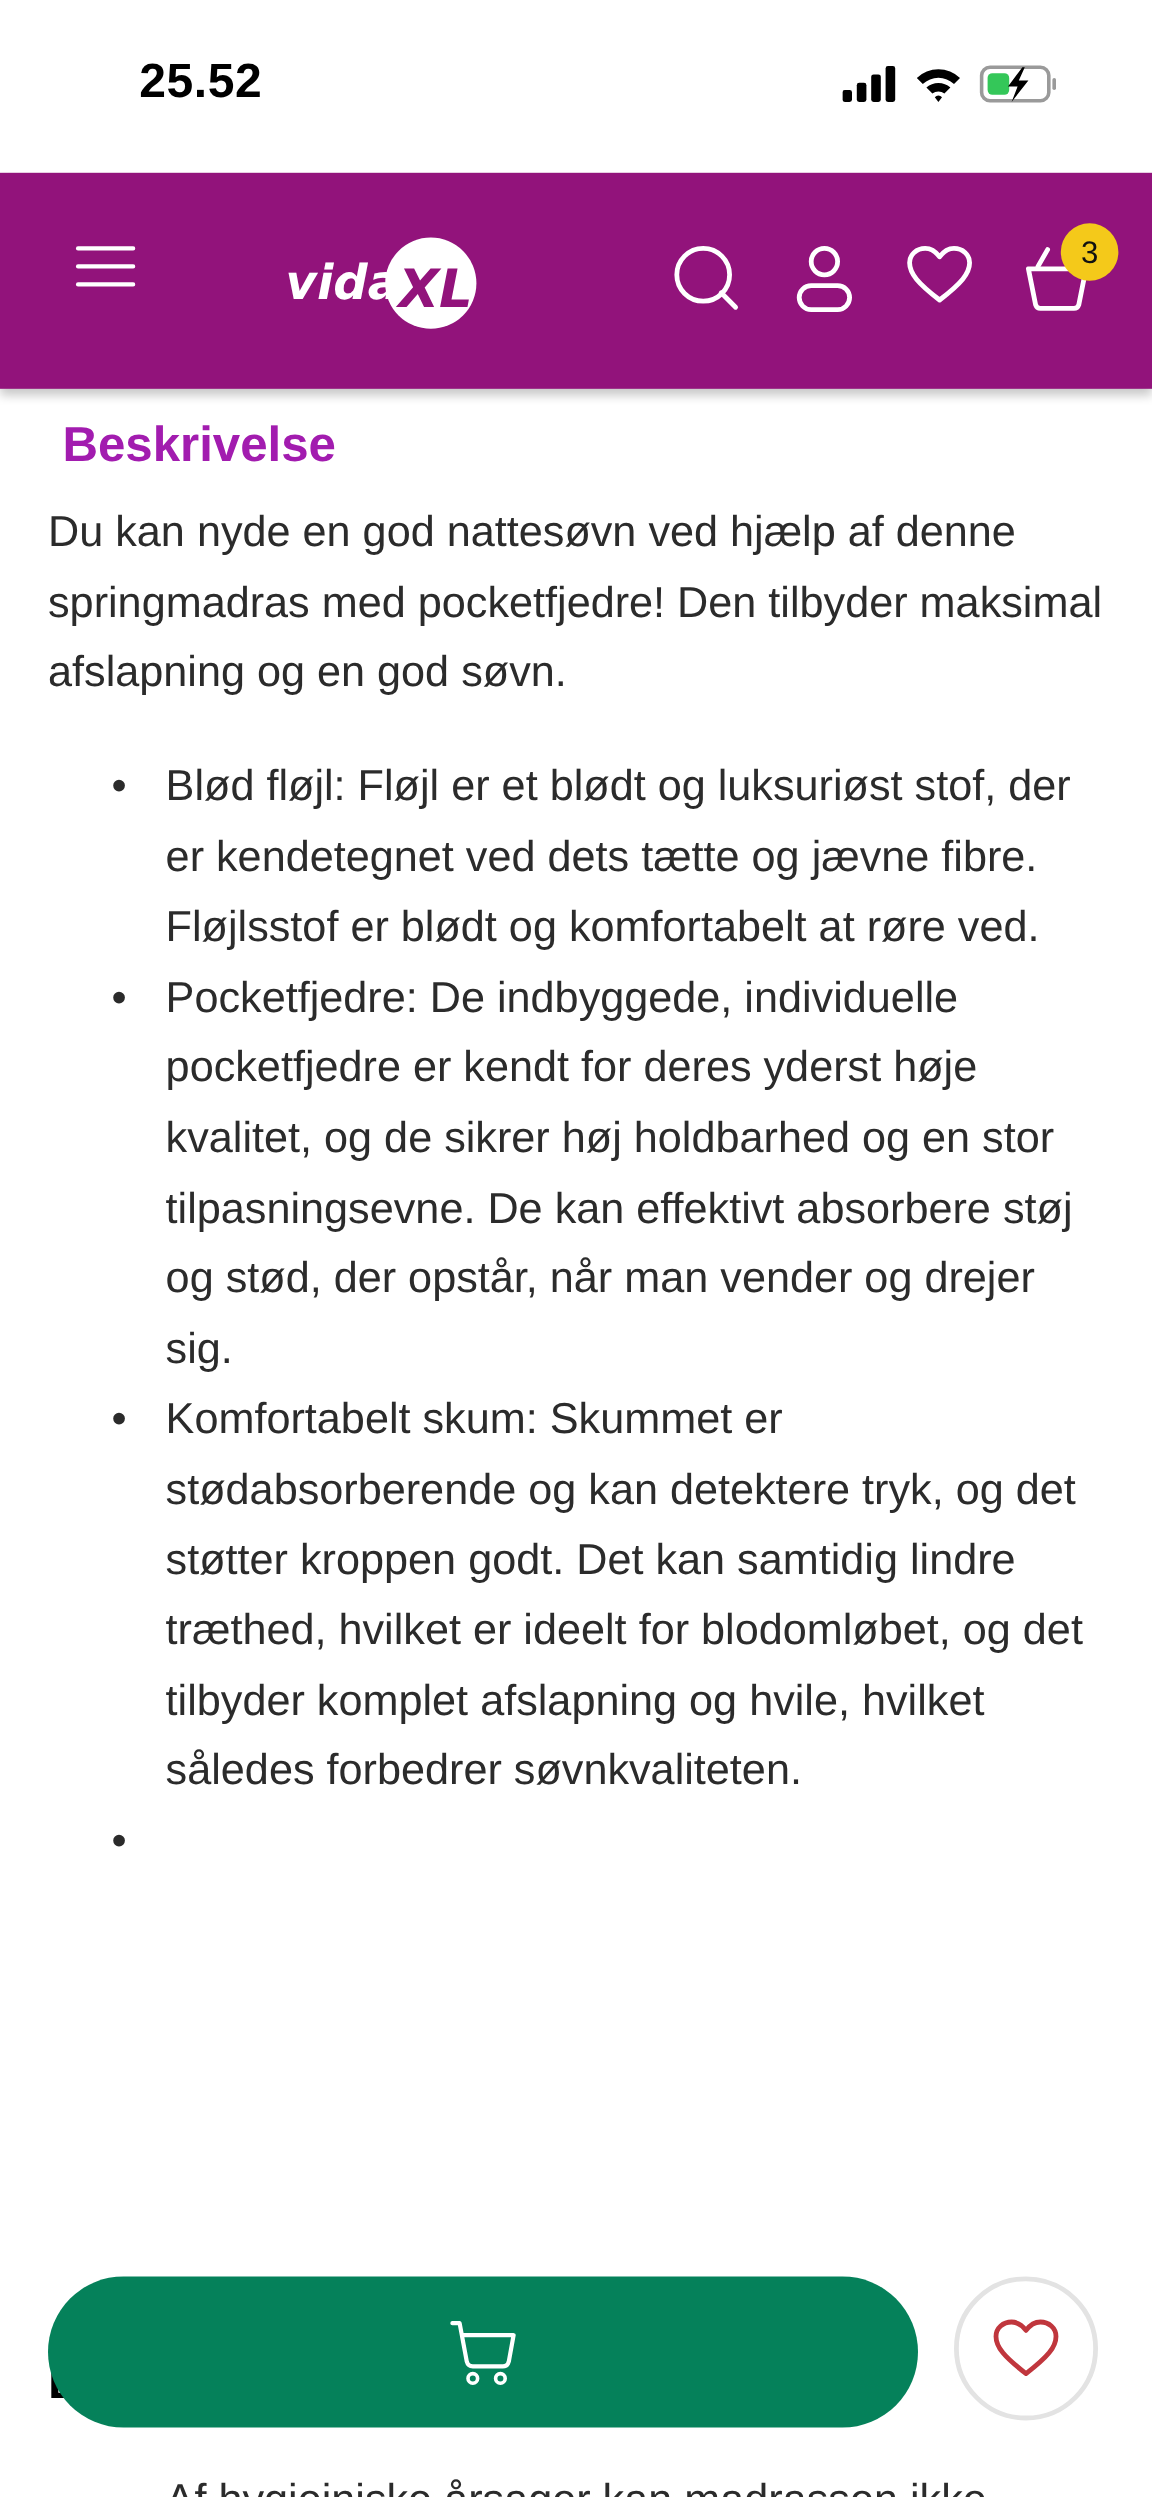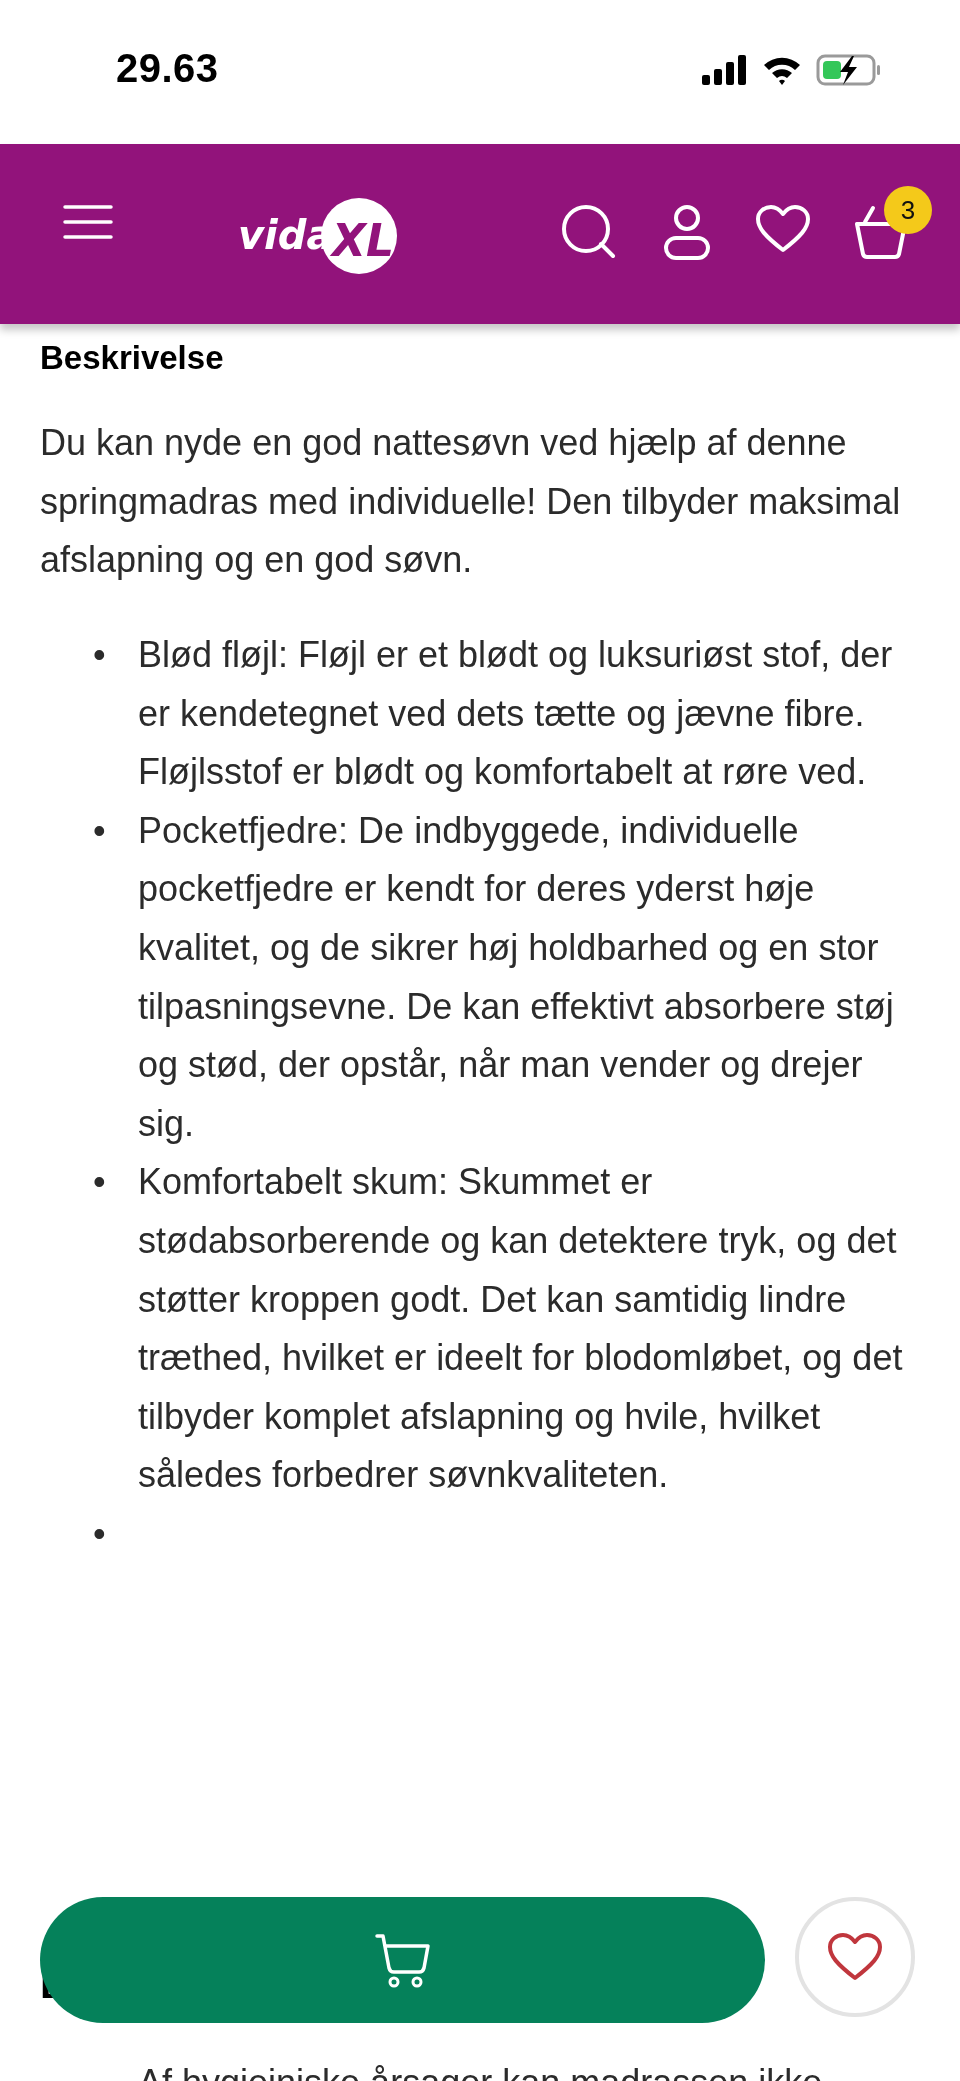--- a/index.html
+++ b/index.html
@@ -72,24 +72,24 @@
   }
   
   .content {
     position: absolute;
     left: 0; top: 324px;
     width: 960px;
   }
   .section-title {
     position: absolute;
     left: 40px; top: 4px;
-    margin: 0;
-    font-size: 33px;
+    margin: 12px;
+    font-size: 41px;
     font-weight: bold;
-    color: #000000;
+    color: #a21caf;
     line-height: 60px;
   }
   .intro {
     position: absolute;
     left: 40px; top: 90px;
     width: 880px;
     margin: 0;
     font-size: 36px;
     line-height: 58.6px;
     color: #2b2b2b;
@@ -165,21 +165,21 @@
     align-items: center;
     justify-content: center;
     z-index: 10;
     box-sizing: border-box;
   }
 </style>
 </head>
 <body>
 
 <div class="status-bar">
-  <span class="status-time">29.63</span>
+  <span class="status-time">25.52</span>
   <div class="status-icons">
     <span>
       <svg width="46" height="30" viewBox="0 0 46 30">
         <rect x="0" y="20" width="8" height="10" rx="2" fill="#000"></rect>
         <rect x="12" y="14" width="8" height="16" rx="2" fill="#000"></rect>
         <rect x="24" y="7" width="8" height="23" rx="2" fill="#000"></rect>
         <rect x="36" y="0" width="8" height="30" rx="2" fill="#000"></rect>
       </svg>
     </span>
     <span>
@@ -241,21 +241,21 @@
     <svg width="56" height="56" viewBox="0 0 56 56">
       <line x1="20" y1="4" x2="12" y2="18" stroke="#fff" stroke-width="4" stroke-linecap="round"></line>
       <path d="M4 20 L52 20 L46 50 Q45 53 42 53 L14 53 Q11 53 10 50 Z" fill="none" stroke="#fff" stroke-width="4" stroke-linejoin="round"></path>
     </svg>
   </div>
   <span class="cart-badge">3</span>
 </header>
 
 <main class="content">
   <h2 class="section-title">Beskrivelse</h2>
-  <p class="intro">Du kan nyde en god nattesøvn ved hjælp af denne springmadras med individuelle! Den tilbyder maksimal afslapning og en god søvn.</p>
+  <p class="intro">Du kan nyde en god nattesøvn ved hjælp af denne springmadras med pocketfjedre! Den tilbyder maksimal afslapning og en god søvn.</p>
 
   <ul class="features">
     <li class="feature">
       <span class="bullet">•</span>
       <span>Blød fløjl: Fløjl er et blødt og luksuriøst stof, der er kendetegnet ved dets tætte og jævne fibre. Fløjlsstof er blødt og komfortabelt at røre ved.</span>
     </li>
     <li class="feature">
       <span class="bullet">•</span>
       <span>Pocketfjedre: De indbyggede, individuelle pocketfjedre er kendt for deres yderst høje kvalitet, og de sikrer høj holdbarhed og en stor tilpasningsevne. De kan effektivt absorbere støj og stød, der opstår, når man vender og drejer sig.</span>
     </li>

